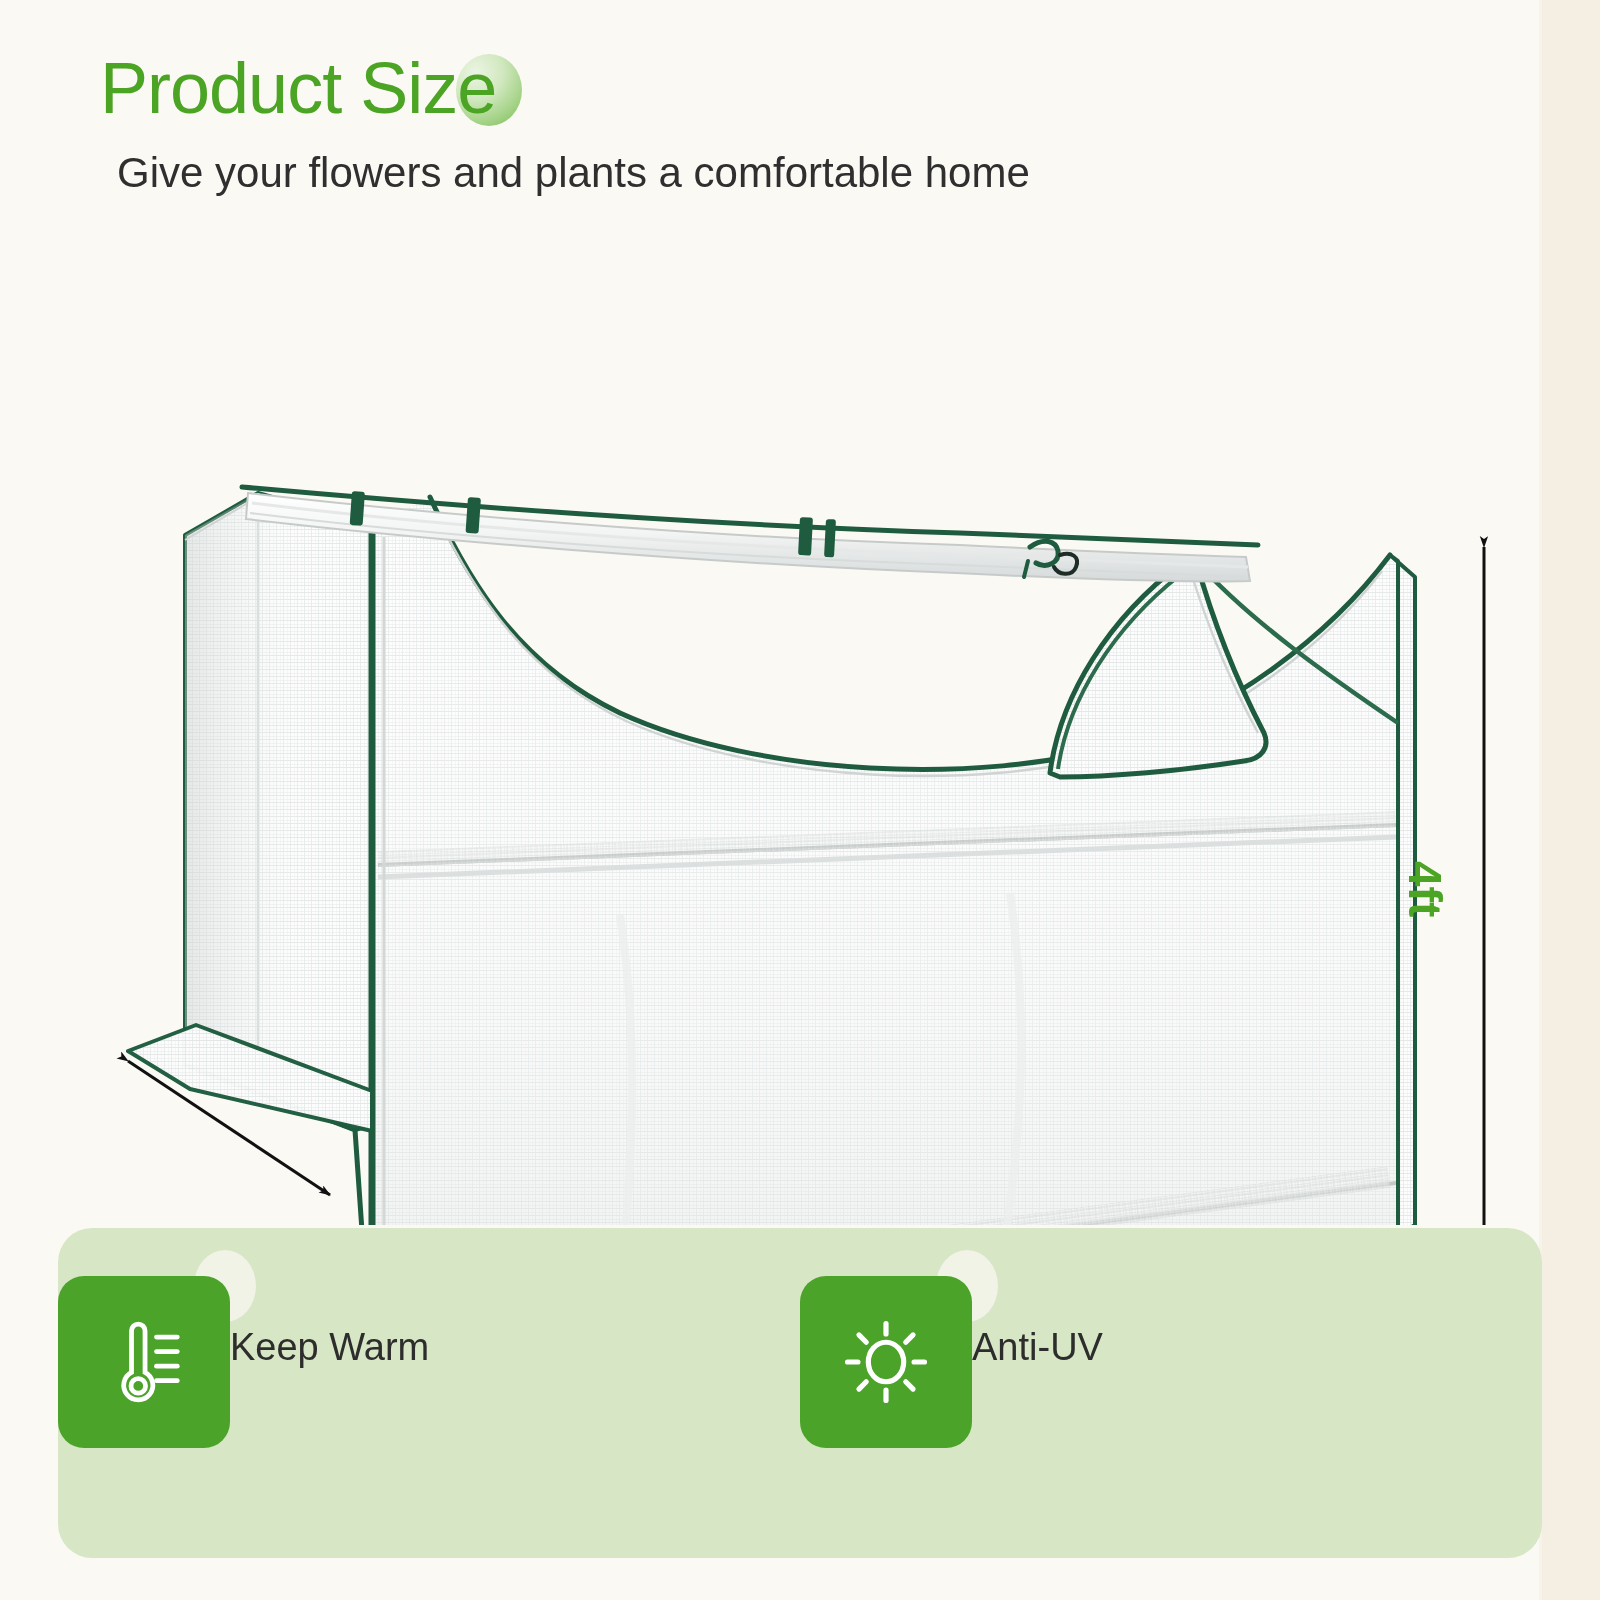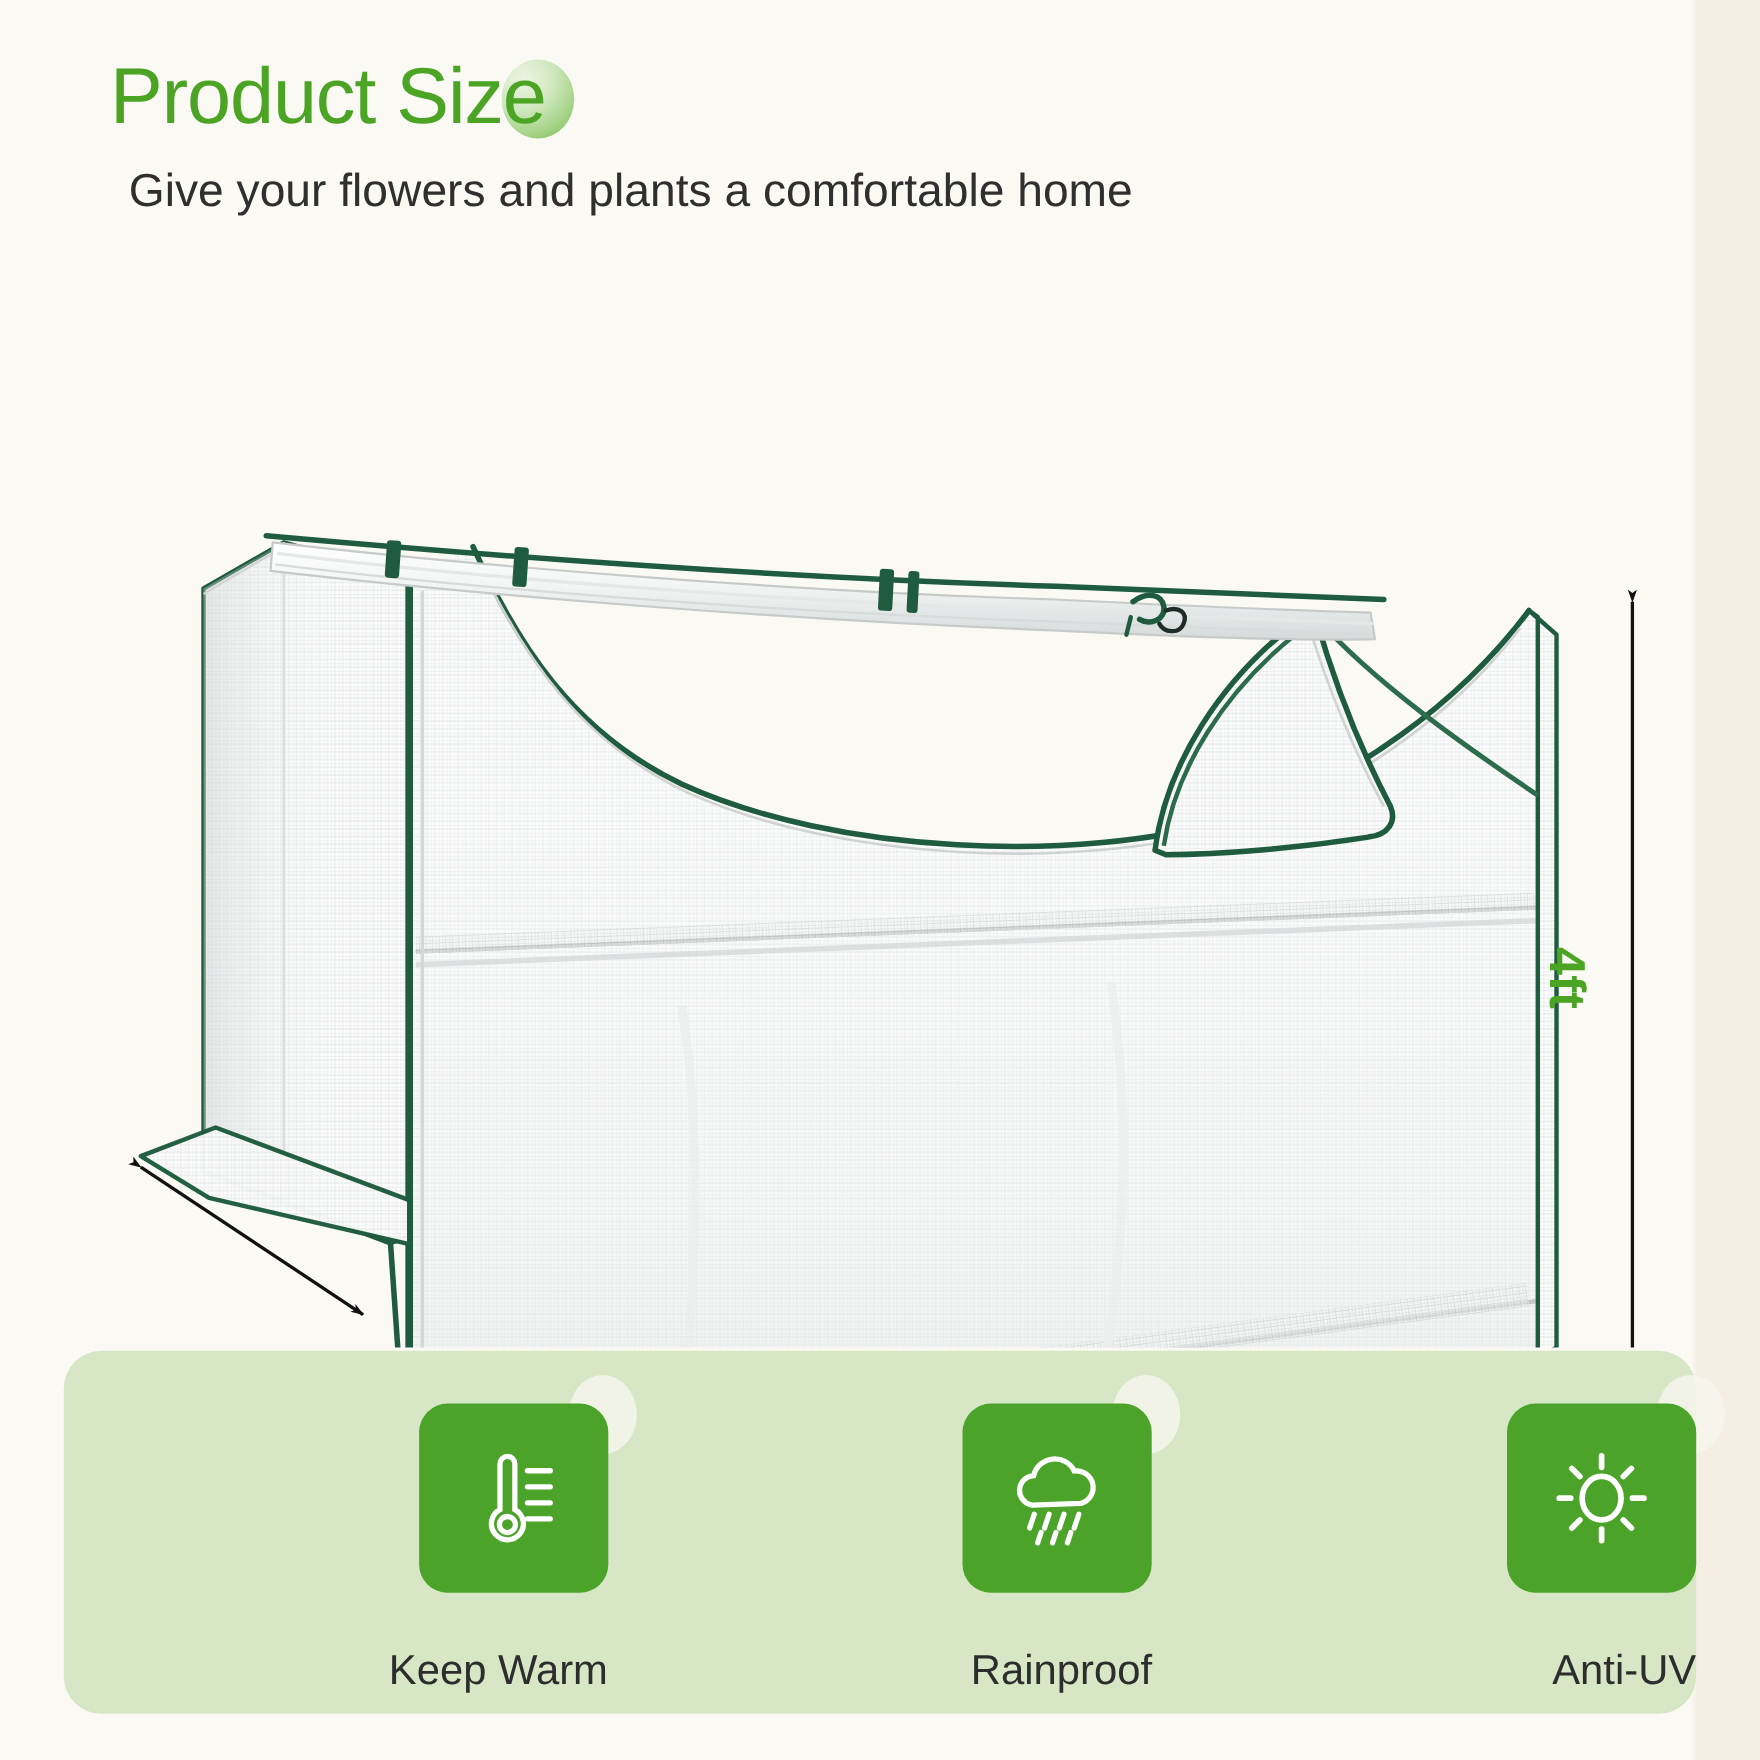--- a/index.html
+++ b/index.html
@@ -51,21 +51,21 @@
     font-size:46px;left:128px;top:1085px;
     transform:rotate(33deg);transform-origin:left top;
   }
   
   .features{
     position:absolute;left:58px;top:1228px;width:1484px;height:330px;
     background:#d7e6c4;border-radius:34px;
     display:flex;align-items:flex-start;
   }
   .feature{
-    flex:1;display:flex;flex-direction:column;align-items:flex-end;
+    flex:1;display:flex;flex-direction:row;align-items:flex-start;
     padding-top:48px;position:relative;
   }
   .tile-wrap{position:relative;width:172px;height:172px;}
   .tile{
     position:absolute;left:0;top:0;width:172px;height:172px;
     background:#4ca329;border-radius:26px;
     display:flex;align-items:center;justify-content:center;
     z-index:2;
   }
   .tile-bubble{
@@ -256,38 +256,20 @@
           <line x1="62" y1="26" x2="82" y2="26"></line>
           <line x1="62" y1="40" x2="82" y2="40"></line>
           <line x1="62" y1="54" x2="82" y2="54"></line>
           <line x1="62" y1="68" x2="82" y2="68"></line>
         </svg>
       </div>
     </div>
     <span class="feature-label">Keep Warm</span>
   </div>
 
-  <div class="feature">
-    <div class="tile-wrap">
-      <div class="tile-bubble"></div>
-      <div class="tile">
-        <svg class="ficon" viewBox="0 0 100 100" fill="none" stroke="#fff" stroke-width="4.6" stroke-linecap="round">
-          <path d="M28,56a13 13 0 0 1 1.5,-25.8a19 19 0 0 1 35.5,-4a14.5 14.5 0 0 1 6,28.3 Z"></path>
-          <line x1="30" y1="64" x2="26" y2="76"></line>
-          <line x1="43" y1="64" x2="39" y2="76"></line>
-          <line x1="56" y1="64" x2="52" y2="76"></line>
-          <line x1="69" y1="64" x2="65" y2="76"></line>
-          <line x1="36" y1="80" x2="33" y2="89"></line>
-          <line x1="49" y1="80" x2="46" y2="89"></line>
-          <line x1="62" y1="80" x2="59" y2="89"></line>
-        </svg>
-      </div>
-    </div>
-    <span class="feature-label">Rainproof</span>
-  </div>
 
   <div class="feature">
     <div class="tile-wrap">
       <div class="tile-bubble"></div>
       <div class="tile">
         <svg class="ficon" viewBox="0 0 100 100" fill="none" stroke="#fff" stroke-width="5" stroke-linecap="round">
           <ellipse cx="50" cy="50" rx="17" ry="19"></ellipse>
           <line x1="50" y1="13" x2="50" y2="23"></line>
           <line x1="50" y1="77" x2="50" y2="87"></line>
           <line x1="13" y1="50" x2="23" y2="50"></line>

